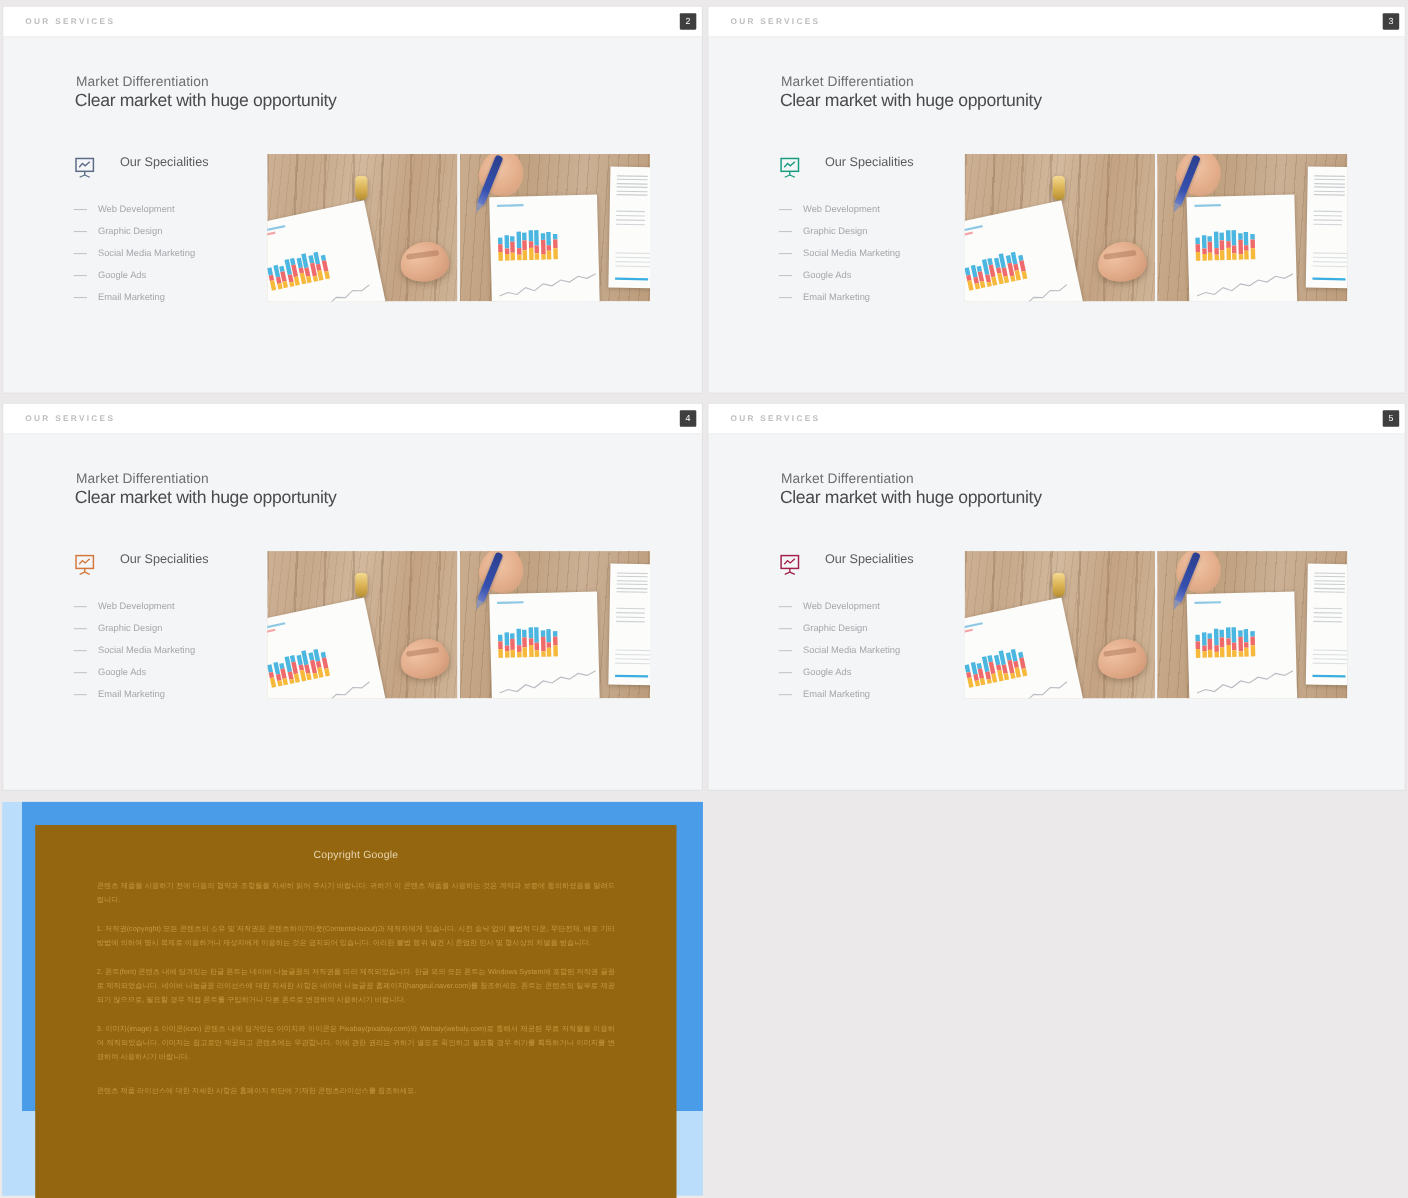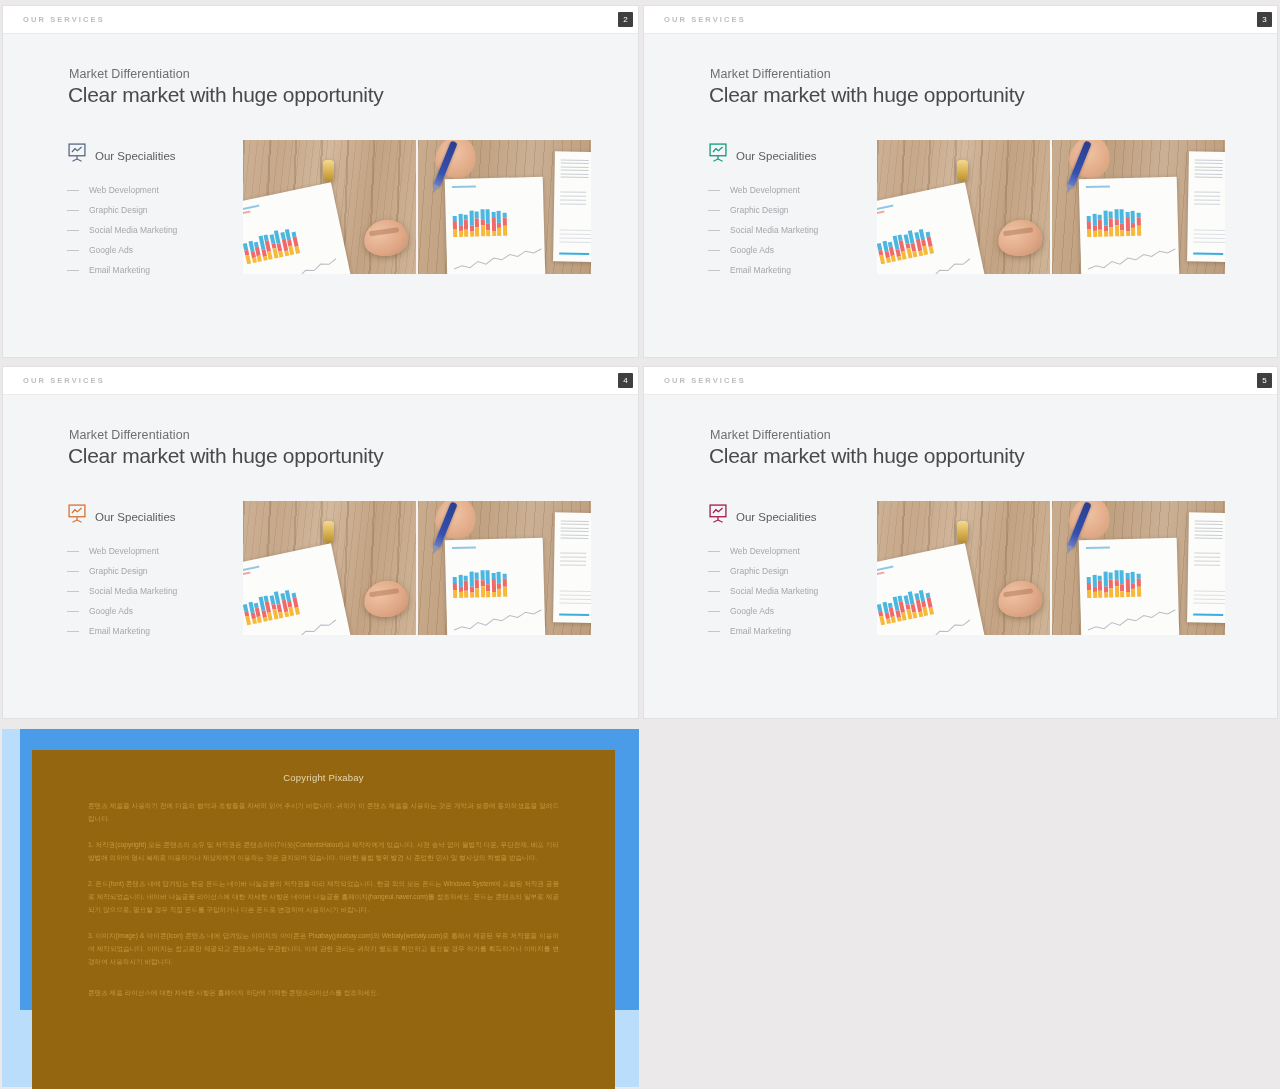--- a/index.html
+++ b/index.html
@@ -59,30 +59,30 @@
   .kicker {
     position: absolute;
     left: 66px; top: 33px;
     font-size: 12.5px;
     color: #6d6e71;
     letter-spacing: .1px;
   }
   .headline {
     position: absolute;
     left: 65px; top: 49px;
-    font-size: 21px;
+    font-size: 16px;
     color: #4a4a4c;
     letter-spacing: -.3px;
     font-weight: 400;
     white-space: nowrap;
   }
 
   
   .spec { position: absolute; left: 64px; top: 108px; }
-  .spec-head { display: flex; align-items: flex-end; gap: 8px; }
+  .spec-head { display: flex; align-items: flex-start; gap: 22px; }
   .board-icon { width: 20px; height: 20px; display: block; }
   .spec-title {
     font-size: 11.5px;
     color: #5a5b5e;
   }
   .spec-list { margin-top: 18px; }
   .spec-row {
     display: flex;
     align-items: center;
     height: 20px;
@@ -1104,21 +1104,21 @@
             <div class="doc-link"></div>
           </div>
         </div>
       </div>
     </div>
   </div>
 
   <div class="copy-panel">
     <div class="copy-blue"></div>
     <div class="copy-inner">
-      <div class="en-title">Copyright Pixabay</div>
+      <div class="en-title">Copyright Google</div>
       <p class="cp-para">콘텐츠 제품을 사용하기 전에 다음의 협약과 조항들을 자세히 읽어 주시기 바랍니다. 귀하가 이 콘텐츠 제품을 사용하는 것은 계약과 보증에 동의하셨음을 알려드립니다.</p>
       <p class="cp-para gap">1. 저작권(copyright) 모든 콘텐츠의 소유 및 저작권은 콘텐츠하이7아웃(ContentsHaiout)과 제작자에게 있습니다. 사전 승낙 없이 불법적 다운, 무단전재, 배포 기타 방법에 의하여 명시 복제로 이용하거나 재상자에게 이용하는 것은 금지되어 있습니다. 이러한 불법 행위 발견 시 준엄한 민사 및 형사상의 처벌을 받습니다.</p>
       <p class="cp-para gap">2. 폰트(font) 콘텐츠 내에 담겨있는 한글 폰트는 네이버 나눔글꼴의 저작권을 따라 제작되었습니다. 한글 외의 모든 폰트는 Windows System에 포함된 저작권 글꼴로 제작되었습니다. 네이버 나눔글꼴 라이선스에 대한 자세한 사항은 네이버 나눔글꼴 홈페이지(hangeul.naver.com)를 참조하세요. 폰트는 콘텐츠의 일부로 제공되기 않으므로, 필요할 경우 직접 폰트를 구입하거나 다른 폰트로 변경하여 사용하시기 바랍니다.</p>
       <p class="cp-para gap">3. 이미지(image) &amp; 아이콘(icon) 콘텐츠 내에 담겨있는 이미지와 아이콘은 Pixabay(pixabay.com)와 Webaly(webaly.com)로 통해서 제공된 무료 저작물을 이용하여 제작되었습니다. 이미지는 참고로만 제공되고 콘텐츠에는 무관합니다. 이에 관한 권리는 귀하가 별도로 확인하고 필요할 경우 허가를 획득하거나 이미지를 변경하여 사용하시기 바랍니다.</p>
       <p class="cp-para last">콘텐츠 제품 라이선스에 대한 자세한 사항은 홈페이지 하단에 기재한 콘텐츠라이선스를 참조하세요.</p>
 
     </div>
   </div>
 
 </div>

